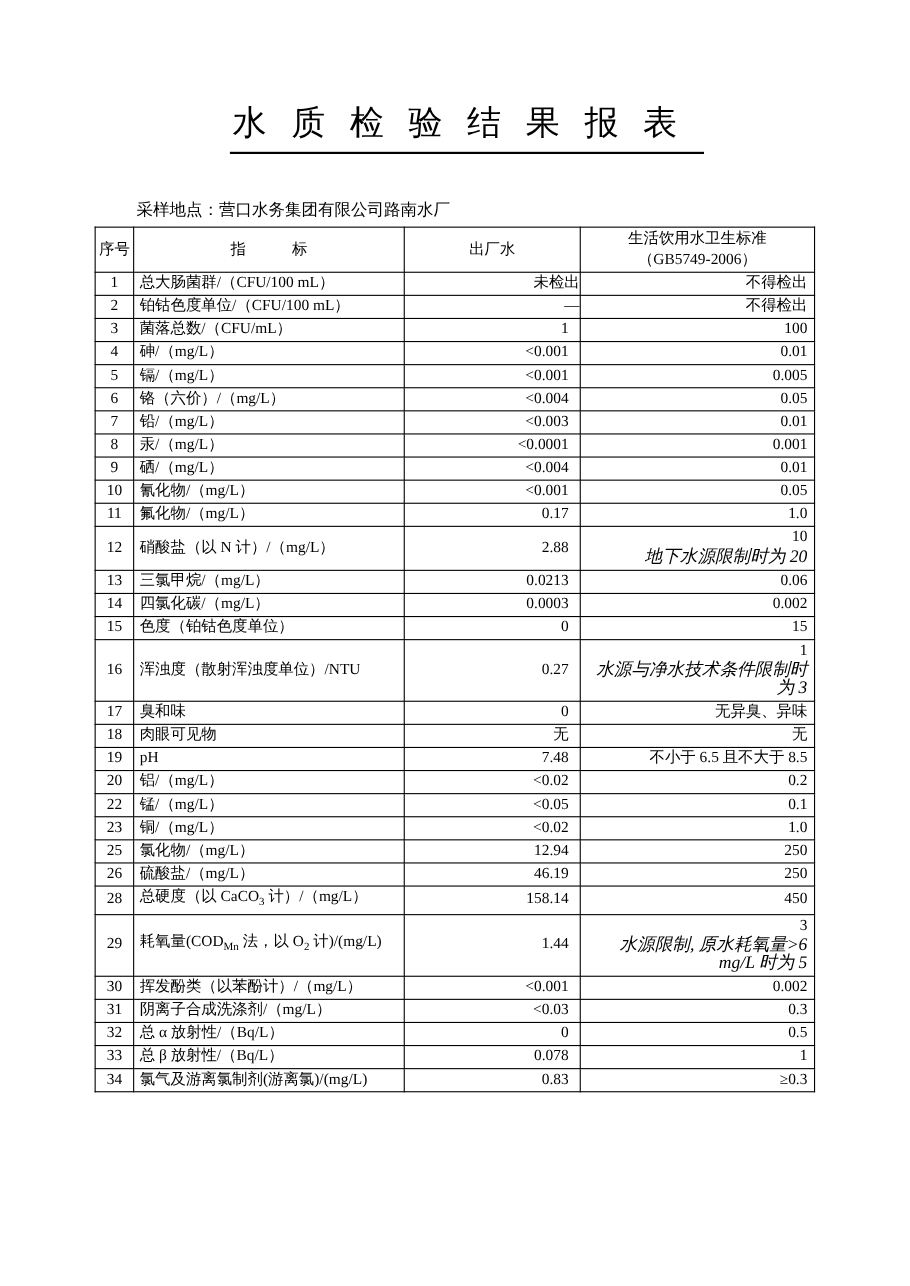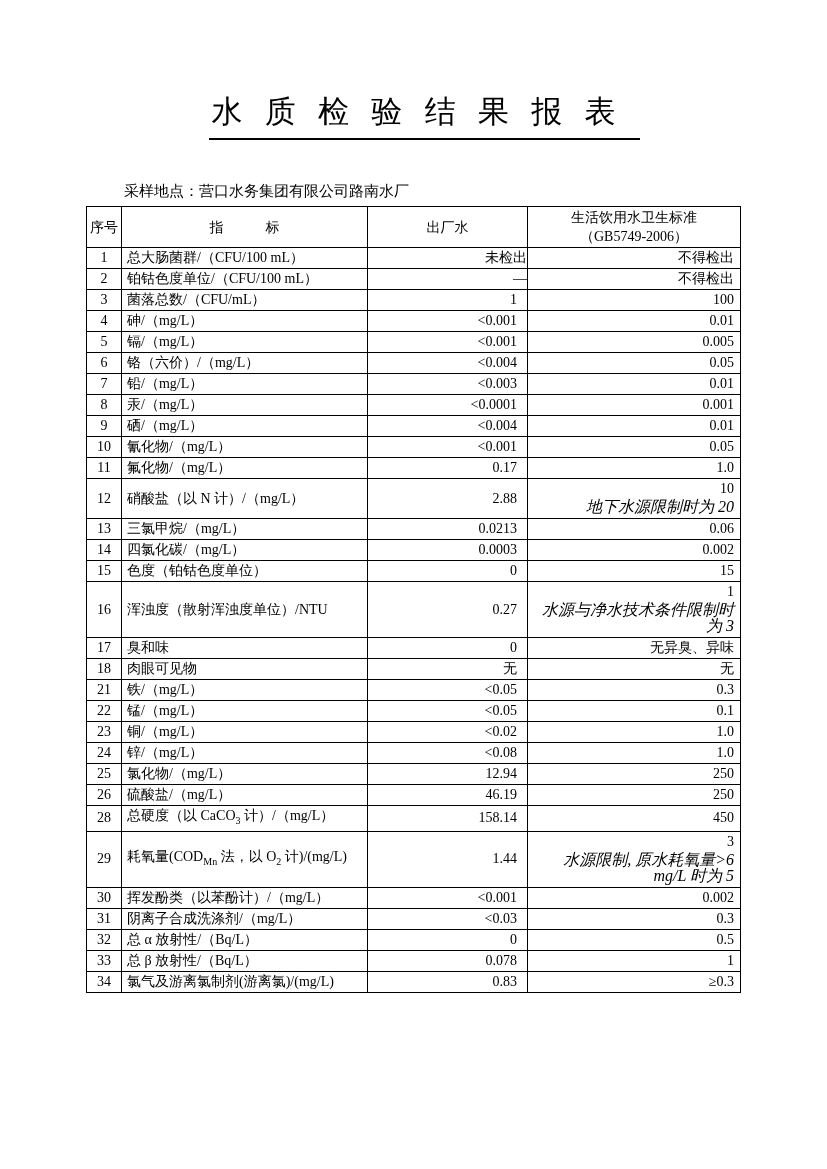--- a/index.html
+++ b/index.html
@@ -233,47 +233,47 @@
         </tr>
         <tr>
           <td class="c-no">18</td>
           <td class="c-ind">肉眼可见物</td>
           <td class="c-val">无</td>
           <td class="c-std">
             <div class="std-main">无</div>
           </td>
         </tr>
         <tr>
-          <td class="c-no">21</td>
-          <td class="c-ind">铁/（mg/L）</td>
-          <td class="c-val">&lt;0.05</td>
-          <td class="c-std">
-            <div class="std-main">0.3</div>
+          <td class="c-no">19</td>
+          <td class="c-ind">pH</td>
+          <td class="c-val">7.48</td>
+          <td class="c-std">
+            <div class="std-main">不小于 6.5 且不大于 8.5</div>
+          </td>
+        </tr>
+        <tr>
+          <td class="c-no">20</td>
+          <td class="c-ind">铝/（mg/L）</td>
+          <td class="c-val">&lt;0.02</td>
+          <td class="c-std">
+            <div class="std-main">0.2</div>
           </td>
         </tr>
         <tr>
           <td class="c-no">22</td>
           <td class="c-ind">锰/（mg/L）</td>
           <td class="c-val">&lt;0.05</td>
           <td class="c-std">
             <div class="std-main">0.1</div>
           </td>
         </tr>
         <tr>
           <td class="c-no">23</td>
           <td class="c-ind">铜/（mg/L）</td>
           <td class="c-val">&lt;0.02</td>
-          <td class="c-std">
-            <div class="std-main">1.0</div>
-          </td>
-        </tr>
-        <tr>
-          <td class="c-no">24</td>
-          <td class="c-ind">锌/（mg/L）</td>
-          <td class="c-val">&lt;0.08</td>
           <td class="c-std">
             <div class="std-main">1.0</div>
           </td>
         </tr>
         <tr>
           <td class="c-no">25</td>
           <td class="c-ind">氯化物/（mg/L）</td>
           <td class="c-val">12.94</td>
           <td class="c-std">
             <div class="std-main">250</div>

